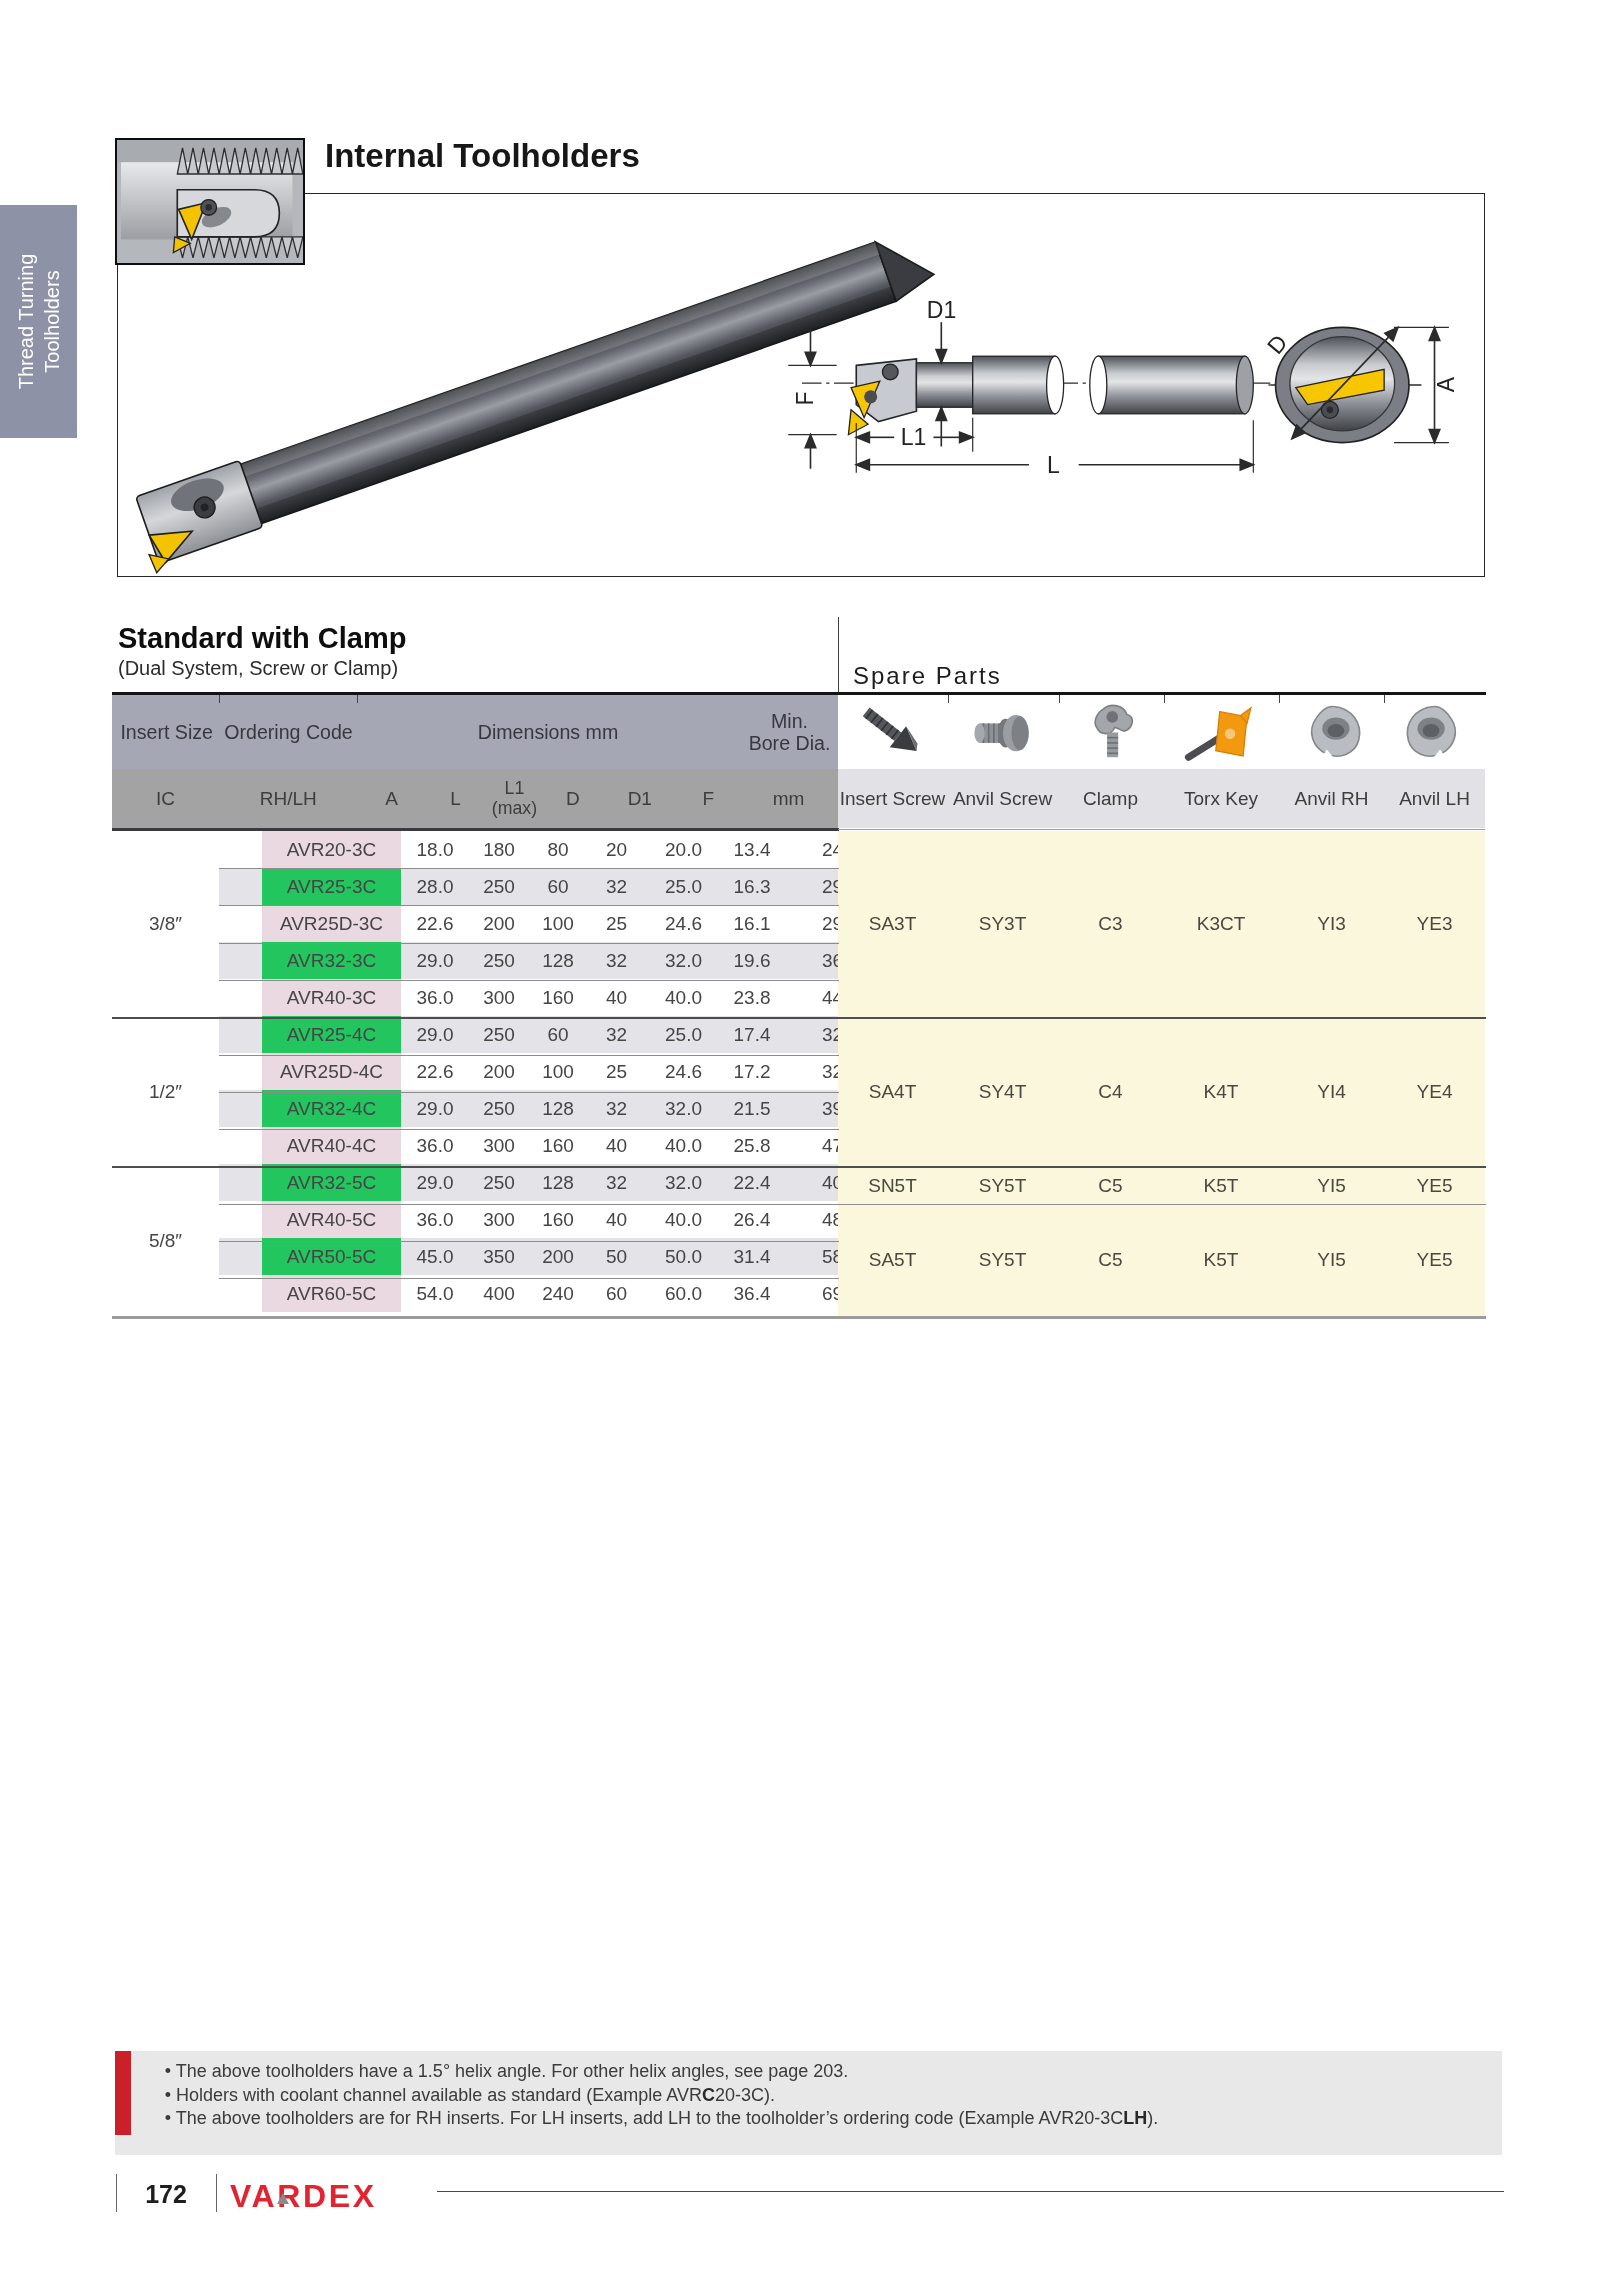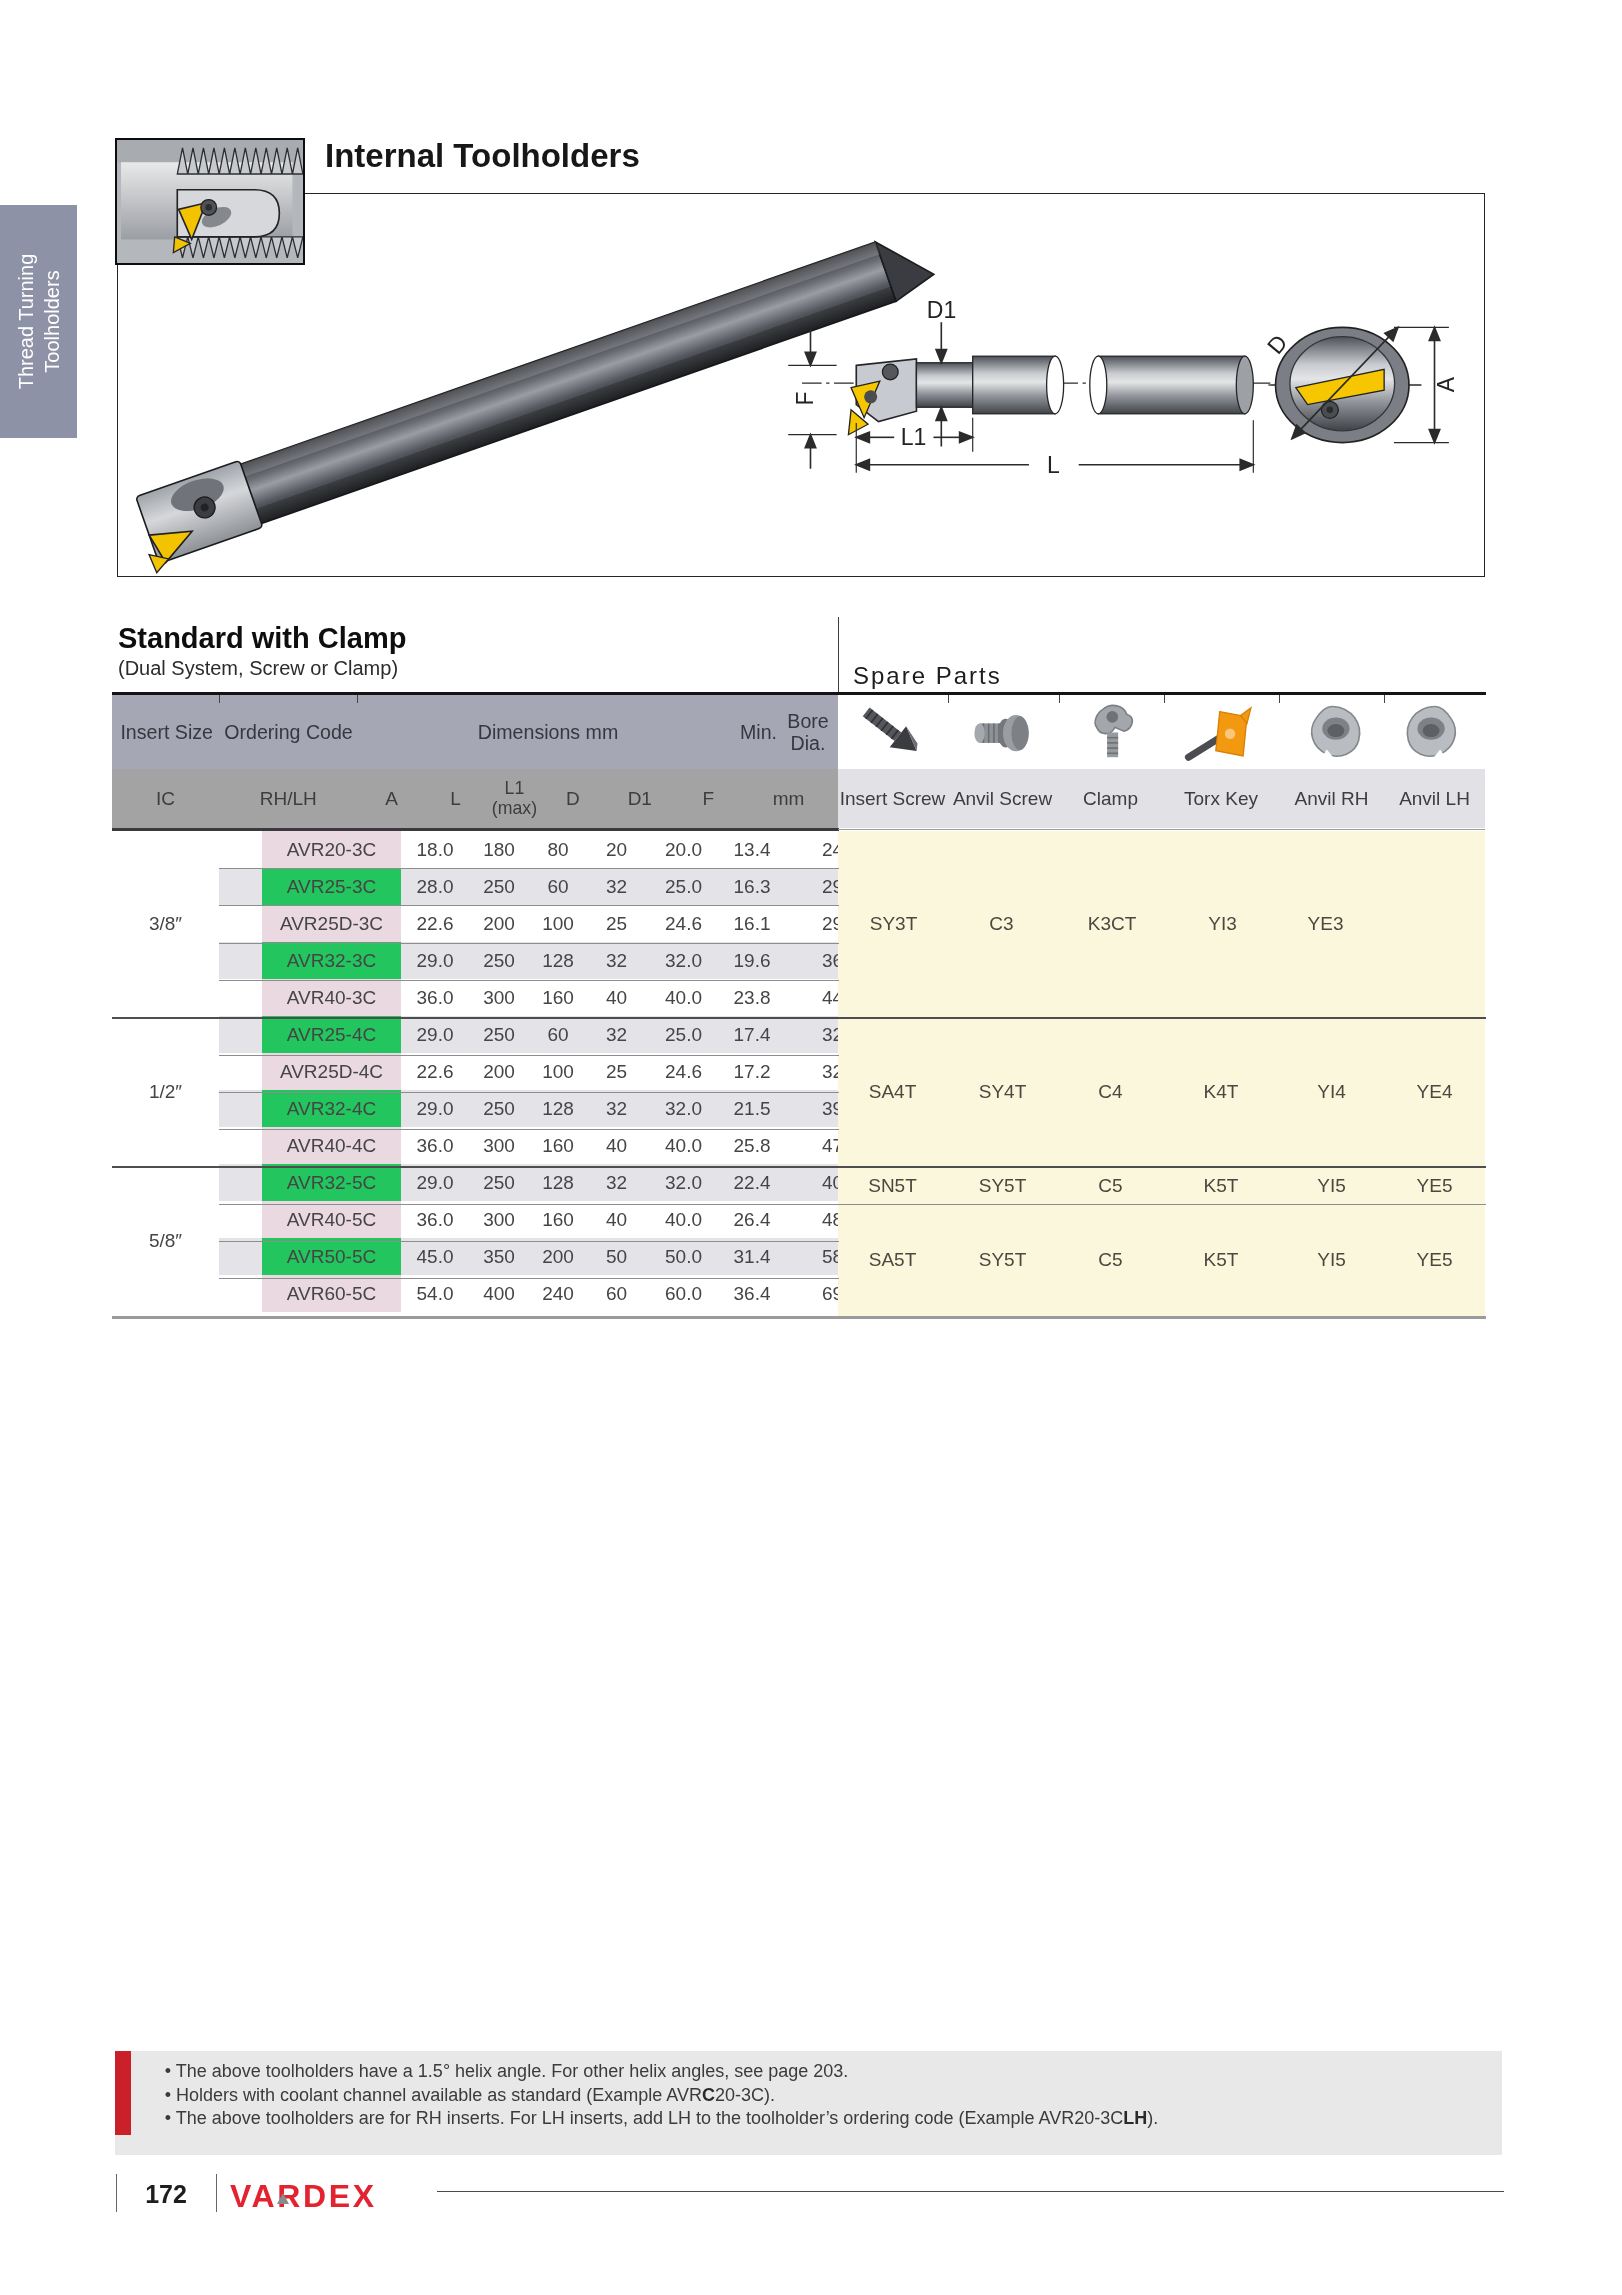--- a/index.html
+++ b/index.html
@@ -25,21 +25,21 @@
   .sec-sub{position:absolute;left:118px;top:657px;font-size:20px;color:#2c2c2c;}
   .spare-heading{position:absolute;left:853px;top:662px;font-size:24px;color:#1d1d1d;letter-spacing:2px;}
   .divider-v{position:absolute;left:838px;top:617px;width:1.3px;height:701px;background:#3f3f3f;}
   
   .band{position:absolute;left:112px;top:692px;width:1374px;height:626px;}
   .band .top-line{position:absolute;left:0;top:0;width:1374px;height:2.6px;background:#141414;}
   .h1-left{position:absolute;left:0;top:2.6px;width:726px;height:75px;background:#a6a7b5;color:#37373f;}
   .h1-right{position:absolute;left:726px;top:2.6px;width:647px;height:75px;background:#ffffff;display:flex;}
   .h1-label{position:absolute;top:0;height:75px;display:flex;align-items:center;justify-content:center;
      font-size:19.6px;text-align:center;}
-  .h1-min{line-height:22px;justify-content:space-between;}
+  .h1-min{flex-direction:column;line-height:22px;justify-content:flex-start;margin-top:15px;}
   .h2-left{position:absolute;left:0;top:77px;width:726px;height:59px;background:#a3a3a3;display:flex;}
   .h2-right{position:absolute;left:726px;top:77px;width:647px;height:59px;background:#e2e2e6;display:flex;}
   .h2cell{display:flex;align-items:center;justify-content:center;font-size:19px;color:#3d3d3d;height:59px;}
   .h2cell.two{flex-direction:column;line-height:19.6px;font-size:17.7px;}
   .mid-thick{position:absolute;left:0;top:136px;width:726px;height:2.6px;background:#3a3a3e;}
   .mid-thin{position:absolute;left:726px;top:137px;width:647px;height:1.3px;background:#9b9b9b;}
   .data-left{position:absolute;left:0;top:139px;width:726px;height:485px;background:#ffffff;}
   .row{display:flex;margin-left:107px;width:620px;height:37px;padding-left:43px;}
   .row.gray{background:#e4e4e8;}
   .cell{display:flex;align-items:center;justify-content:center;font-size:19px;color:#454545;height:37px;}
@@ -472,20 +472,21 @@
       <div class="cell c-mm">69</div>
     </div>
   </div>
 
   <div class="size-label" style="top:139px;height:186px;">3/8″</div>
   <div class="size-label" style="top:325px;height:149px;">1/2″</div>
   <div class="size-label" style="top:474px;height:149px;">5/8″</div>
 
   <div class="spare-body">
     <div class="spare-block" style="top:0;height:186px;">
+      <div class="spcell sp0">SA3T</div>
         <div class="spcell sp1">SY3T</div>
       <div class="spcell sp2">C3</div>
         <div class="spcell sp3">K3CT</div>
       <div class="spcell sp4">YI3</div>
         <div class="spcell sp5">YE3</div>
     </div>
     <div class="spare-block" style="top:186px;height:149px;">
       <div class="spcell sp0">SA4T</div>
         <div class="spcell sp1">SY4T</div>
       <div class="spcell sp2">C4</div>

